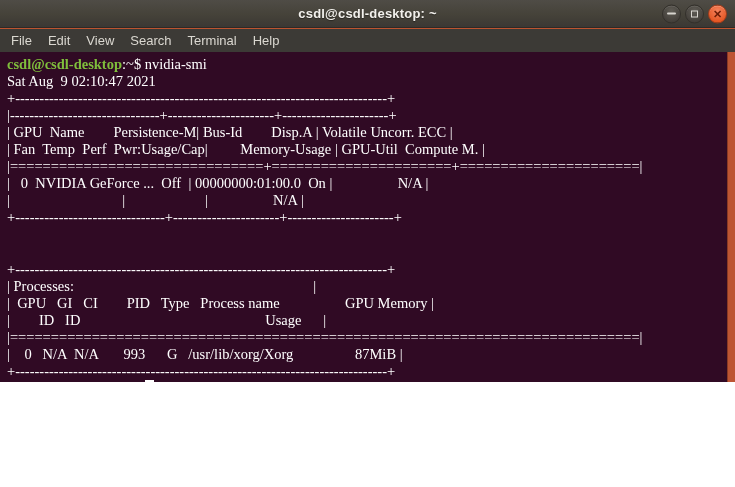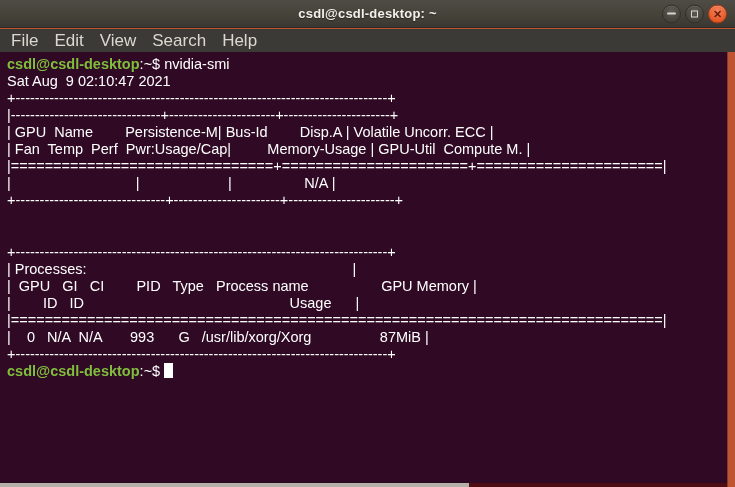--- a/index.html
+++ b/index.html
@@ -1,19 +1,19 @@
 <!DOCTYPE html>
 <html><head>
 <meta charset="utf-8">
 <style>
   * { margin:0; padding:0; box-sizing:border-box; }
   html,body { width:735px; height:487px; }
   body { font-family:"Liberation Sans", sans-serif; overflow:hidden; }
 
-  .screen { position:relative; width:735px; height:487px; background:#bc5430; overflow:hidden; }
+  .screen { position:relative; width:735px; height:382px; background:#bc5430; overflow:hidden; }
 
   
   .titlebar {
     position:absolute; top:0; left:0; width:735px; height:28px;
     background:linear-gradient(#4f4c46 0%, #454239 55%, #3b3834 100%);
     border-bottom:1px solid #2d2a26;
     display:flex; align-items:center; justify-content:center;
   }
   .title { color:#f2f0ec; font-weight:bold; font-size:13px; letter-spacing:0.2px;
            text-shadow:0 1px 1px rgba(0,0,0,0.4); }
@@ -27,30 +27,30 @@
                border:1px solid #a63c1a; box-shadow:inset 0 1px 0 rgba(255,255,255,0.25); }
   .glyph-minus { width:9px; height:2px; background:#d8d5cf; border-radius:1px; }
   .glyph-square { width:7px; height:7px; border:1.5px solid #d8d5cf; }
   .glyph-x { color:#6b1d06; font-size:11px; font-weight:bold; line-height:1; }
 
   
   .menubar {
     position:absolute; top:29px; left:0; width:735px; height:23px;
     background:#3c3a36; display:flex; align-items:center; padding-left:3px;
   }
-  .menu-item { color:#dbd8d1; font-size:17px; padding:0 8px; height:100%;
+  .menu-item { color:#dbd8d1; font-size:13px; padding:0 8px; height:100%;
                display:flex; align-items:center; cursor:default; }
 
   
   .terminal {
     position:absolute; top:52px; left:0; width:727px; height:431px;
     background:#300A24; padding:4px 0 0 7px; overflow:hidden; cursor:text;
   }
   .tline {
-    font-family:Liberation Sans, sans-serif;
+    font-family:Liberation Serif, serif;
     font-size:14.5px; line-height:17.05px; white-space:pre; color:#ffffff;
   }
   .p-user { color:#7FBE3C; font-weight:bold; }
   .cursor { display:inline-block; width:9px; height:15px; background:#ffffff;
             vertical-align:-2px; }
 
   
   .right-strip  { position:absolute; top:52px; right:0; width:8px; height:435px;
                   background:linear-gradient(to right, #8a3a24 0 1px, #bd5533 1px);
   }
@@ -77,31 +77,33 @@
         <span class="glyph-x">✕</span>
       </div>
     </div>
   </div>
 
   <div class="menubar">
     <div class="menu-item">File</div>
     <div class="menu-item">Edit</div>
     <div class="menu-item">View</div>
     <div class="menu-item">Search</div>
+    <div class="menu-item">Terminal</div>
     <div class="menu-item">Help</div>
   </div>
 
   <div class="terminal">
       <div class="tline"><span class="p-user">csdl@csdl-desktop</span><span>:</span><span>~</span><span>$ </span><span>nvidia-smi</span></div>
       <div class="tline">Sat Aug  9 02:10:47 2021       </div>
       <div class="tline">+-----------------------------------------------------------------------------+</div>
       <div class="tline">|-------------------------------+----------------------+----------------------+</div>
       <div class="tline">| GPU  Name        Persistence-M| Bus-Id        Disp.A | Volatile Uncorr. ECC |</div>
       <div class="tline">| Fan  Temp  Perf  Pwr:Usage/Cap|         Memory-Usage | GPU-Util  Compute M. |</div>
       <div class="tline">|===============================+======================+======================|</div>
+      <div class="tline">|   0  NVIDIA GeForce ...  Off  | 00000000:01:00.0  On |                  N/A |</div>
       <div class="tline">|                               |                      |                  N/A |</div>
       <div class="tline">+-------------------------------+----------------------+----------------------+</div>
       <div class="tline"> </div>
       <div class="tline"> </div>
       <div class="tline">+-----------------------------------------------------------------------------+</div>
       <div class="tline">| Processes:                                                                  |</div>
       <div class="tline">|  GPU   GI   CI        PID   Type   Process name                  GPU Memory |</div>
       <div class="tline">|        ID   ID                                                   Usage      |</div>
       <div class="tline">|=============================================================================|</div>
       <div class="tline">|    0   N/A  N/A       993      G   /usr/lib/xorg/Xorg                 87MiB |</div>

